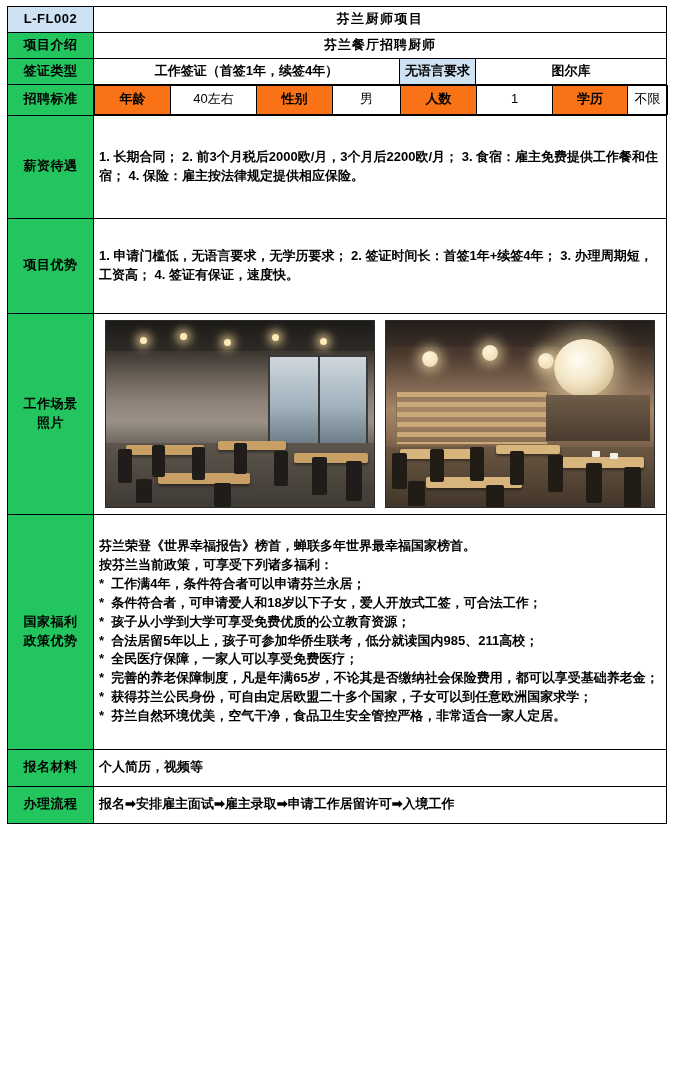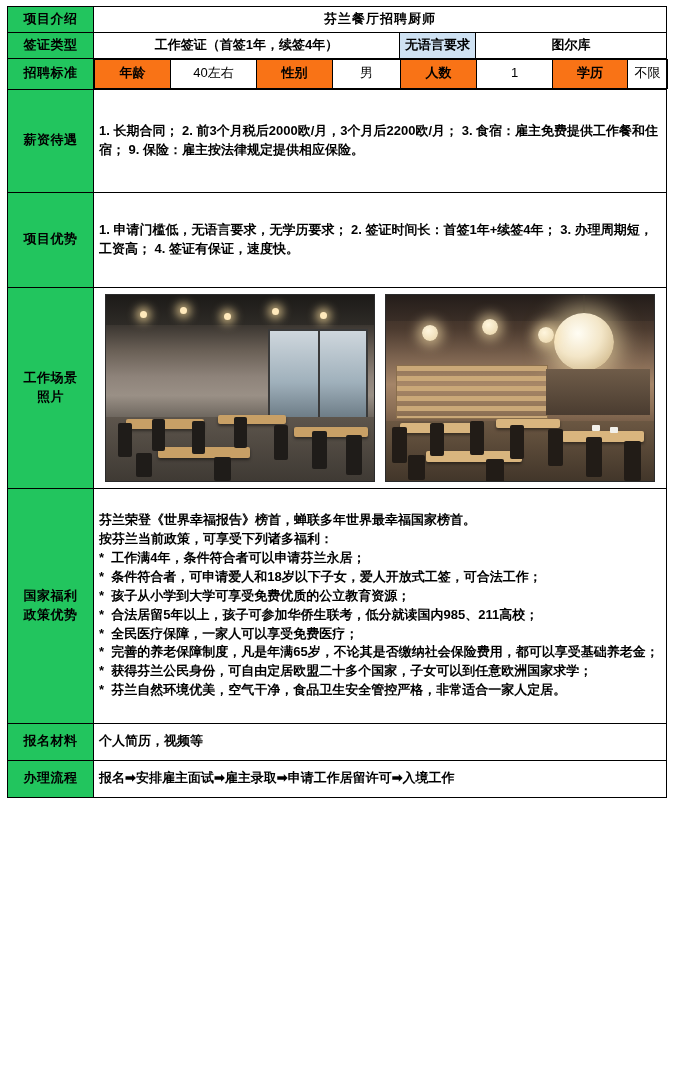--- a/index.html
+++ b/index.html
@@ -226,20 +226,24 @@
       <col style="width:76px">
       <col style="width:86px">
       <col style="width:76px">
       <col style="width:68px">
       <col style="width:76px">
       <col style="width:76px">
       <col style="width:115px">
     </colgroup>
 
     <tbody>
+        <tr>
+      <td class="code-cell">L-FL002</td>
+      <td class="title-cell" colspan="7">芬兰厨师项目</td>
+    </tr>
 
     <tr>
       <td class="lbl">项目介绍</td>
       <td class="sub-title" colspan="7">芬兰餐厅招聘厨师</td>
     </tr>
 
     <tr>
       <td class="lbl">签证类型</td>
       <td class="visa-cell" colspan="4">工作签证（首签1年，续签4年）</td>
       <td class="lbl-sm">无语言要求</td>
@@ -274,21 +278,21 @@
         </tbody>
             </table>
       </td>
     </tr>
 
     <tr>
       <td class="lbl">薪资待遇</td>
       <td class="body-text" colspan="7" style="height:96px">1. 长期合同；
 2.  前3个月税后2000欧/月，3个月后2200欧/月；
 3. 食宿：雇主免费提供工作餐和住宿；
-9. 保险：雇主按法律规定提供相应保险。</td>
+4. 保险：雇主按法律规定提供相应保险。</td>
     </tr>
 
     <tr>
       <td class="lbl">项目优势</td>
       <td class="body-text" colspan="7" style="height:88px">1.   申请门槛低，无语言要求，无学历要求；
 2.   签证时间长：首签1年+续签4年；
 3.   办理周期短，工资高；
 4.   签证有保证，速度快。</td>
     </tr>
 

